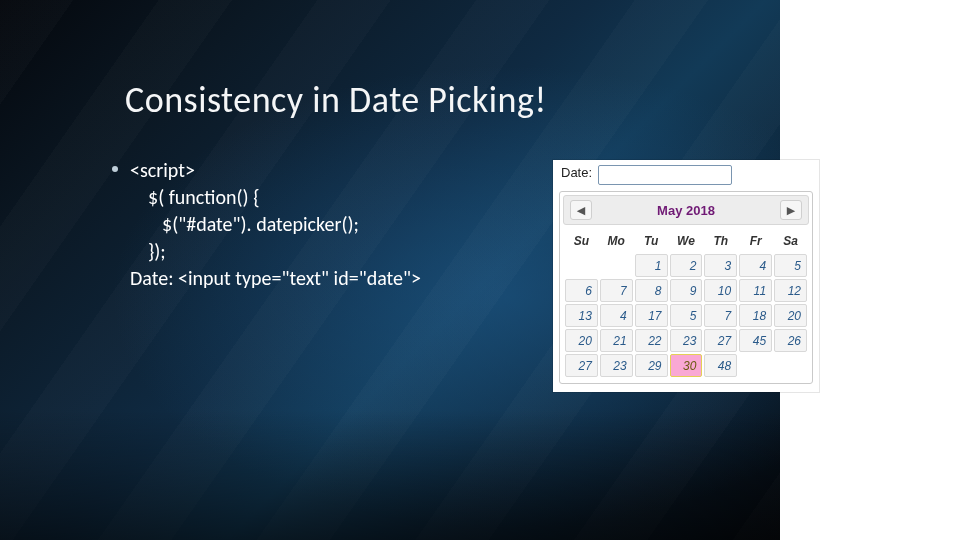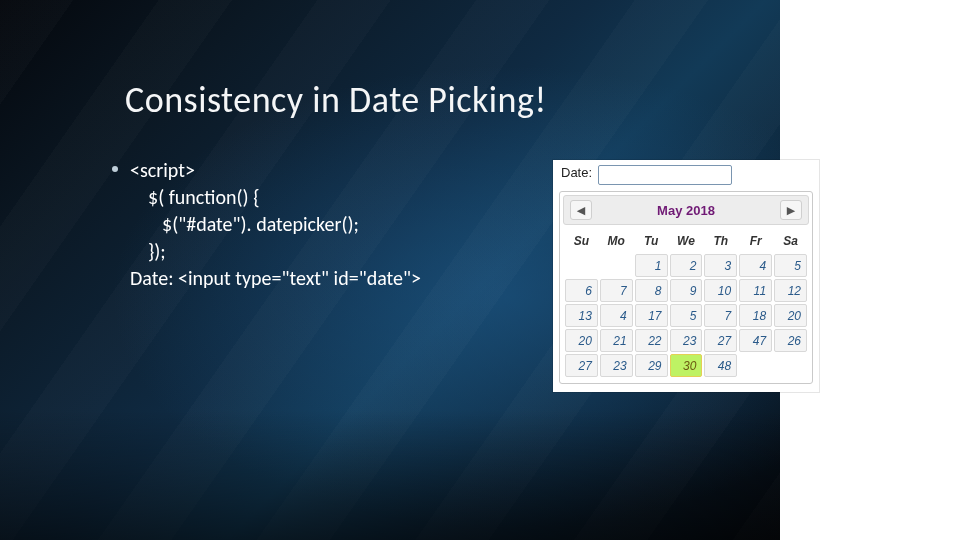--- a/index.html
+++ b/index.html
@@ -74,21 +74,21 @@
   .dp-grid th{
     width:32px;height:20px;font-weight:700;font-size:12px;color:#333;text-align:center;
   }
   .dp-grid td{
     width:32px;height:21px;text-align:right;vertical-align:middle;
     padding:0 5px 0 0;
     border:1px solid #d8d8d8;border-radius:2px;background:#f4f4f4;color:#2a5a8a;
     font-size:12px;
   }
   .dp-grid td.blank{border:1px solid transparent;background:transparent;}
-  .dp-grid td.hl{background:#bef264;border-color:#e4cf55;color:#6b5a12;}
+  .dp-grid td.hl{background:#f9a8d4;border-color:#e4cf55;color:#6b5a12;}
 </style>
 </head>
 <body>
 
 <div class="slide">
 
   <div class="title">Consistency in Date Picking!</div>
 
   <div class="bullet">
     <span class="dot"></span>
@@ -153,21 +153,21 @@
               <td>7</td>
               <td>18</td>
               <td>20</td>
             </tr>
             <tr>
               <td>20</td>
               <td>21</td>
               <td>22</td>
               <td>23</td>
               <td>27</td>
-              <td>47</td>
+              <td>45</td>
               <td>26</td>
             </tr>
             <tr>
               <td>27</td>
               <td>23</td>
               <td>29</td>
               <td class="hl">30</td>
               <td>48</td>
               <td class="blank"></td>
               <td class="blank"></td>

